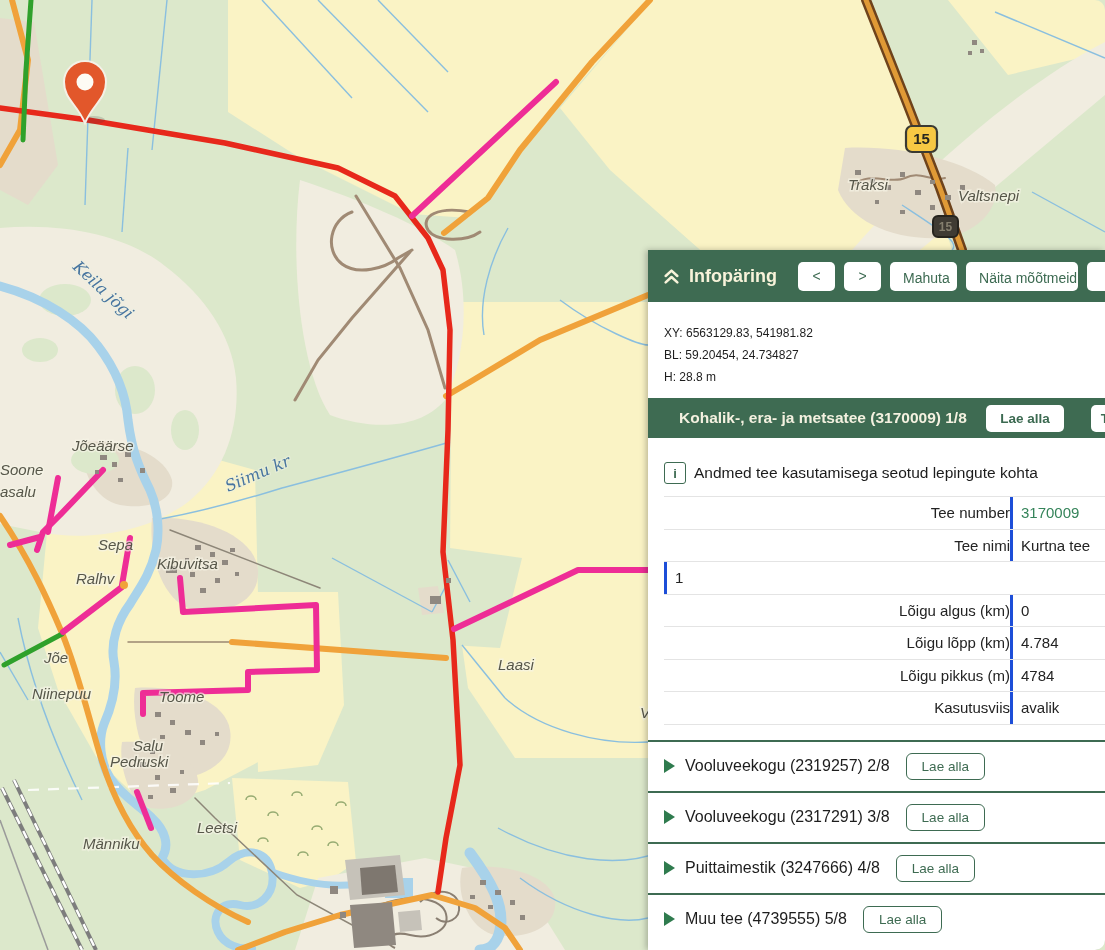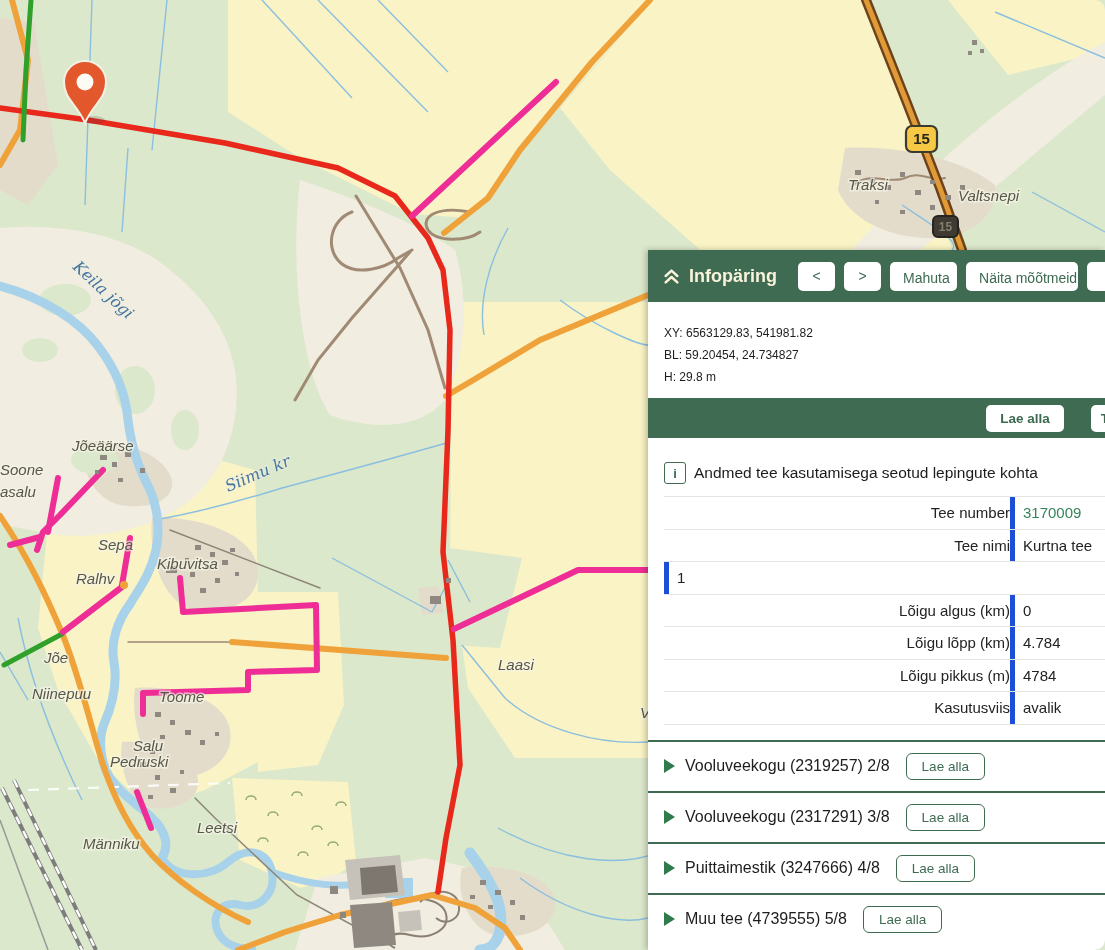--- a/index.html
+++ b/index.html
@@ -24,21 +24,21 @@
   .stitle{color:#f4f1e0;font-size:15.5px;font-weight:bold;flex:0 1 auto;}
   .sbtn{background:#fff;color:#3c6a51;border:none;border-radius:5px;height:27px;font-size:13.5px;
         font-weight:bold;font-family:inherit;padding:0 14px;cursor:pointer;margin-left:auto;margin-right:27px;}
   .sbtn.clip{margin-left:0;margin-right:-14px;padding:0 10px;}
   .inforow{display:flex;align-items:center;gap:8px;padding:24px 16px 12px 16px;font-size:15.5px;color:#1c1c1c;}
   .iicon{width:20px;height:20px;border:1.5px solid #3e6b52;border-radius:3px;color:#3e6b52;
          font-size:13px;font-weight:bold;display:flex;align-items:center;justify-content:center;flex:none;}
   .tbl{margin-left:16px;border-top:1px solid #e4e4e4;}
   .trow{display:flex;align-items:center;height:31.5px;border-bottom:1px solid #e4e4e4;font-size:15px;color:#232323;}
   .tlab{flex:0 0 346px;text-align:right;}
-  .tval{border-left:5px solid #1d4ed8;padding-left:8px;height:100%;display:flex;align-items:center;flex:1;}
+  .tval{border-left:3px solid #1d4ed8;padding-left:8px;height:100%;display:flex;align-items:center;flex:1;}
   .tval.link{color:#35845a;cursor:pointer;}
   .collapsed{border-top:2px solid #3e6b52;margin-top:15px;}
   .crow{display:flex;align-items:center;gap:10px;padding:11px 0 11px 16px;border-bottom:2px solid #3e6b52;cursor:pointer;}
   .crow:last-child{border-bottom:none;}
   .tri{width:0;height:0;border-left:11px solid #2f7b4e;border-top:7px solid transparent;border-bottom:7px solid transparent;flex:none;}
   .ctitle{font-size:16px;color:#1d1d1d;white-space:nowrap;}
   .cbtn{background:#fff;border:1.5px solid #3e6b52;border-radius:6px;color:#3e6b52;font-size:13.5px;
         font-family:inherit;padding:5px 15px;cursor:pointer;margin-left:6px;white-space:nowrap;}
 </style>
 </head>
@@ -304,24 +304,25 @@
     <button class="hbtn sq">&lt;</button>
     <button class="hbtn sq">&gt;</button>
     <button class="hbtn">Mahuta</button>
     <button class="hbtn">Näita mõõtmeid</button>
     <button class="hbtn clip"></button>
   </div>
 
   <div class="coords">
     <div>XY: 6563129.83, 541981.82</div>
     <div>BL: 59.20454, 24.734827</div>
-    <div>H: 29.8 m</div>
+    <div>H: 28.8 m</div>
   </div>
 
   <div class="shead">
+    <span class="stitle">Kohalik-, era- ja metsatee (3170009) 1/8</span>
     <button class="sbtn">Lae alla</button>
     <button class="sbtn clip">T</button>
   </div>
 
   <div class="inforow">
     <span class="iicon">i</span>
     <span>Andmed tee kasutamisega seotud lepingute kohta</span>
   </div>
 
   <div class="tbl">

